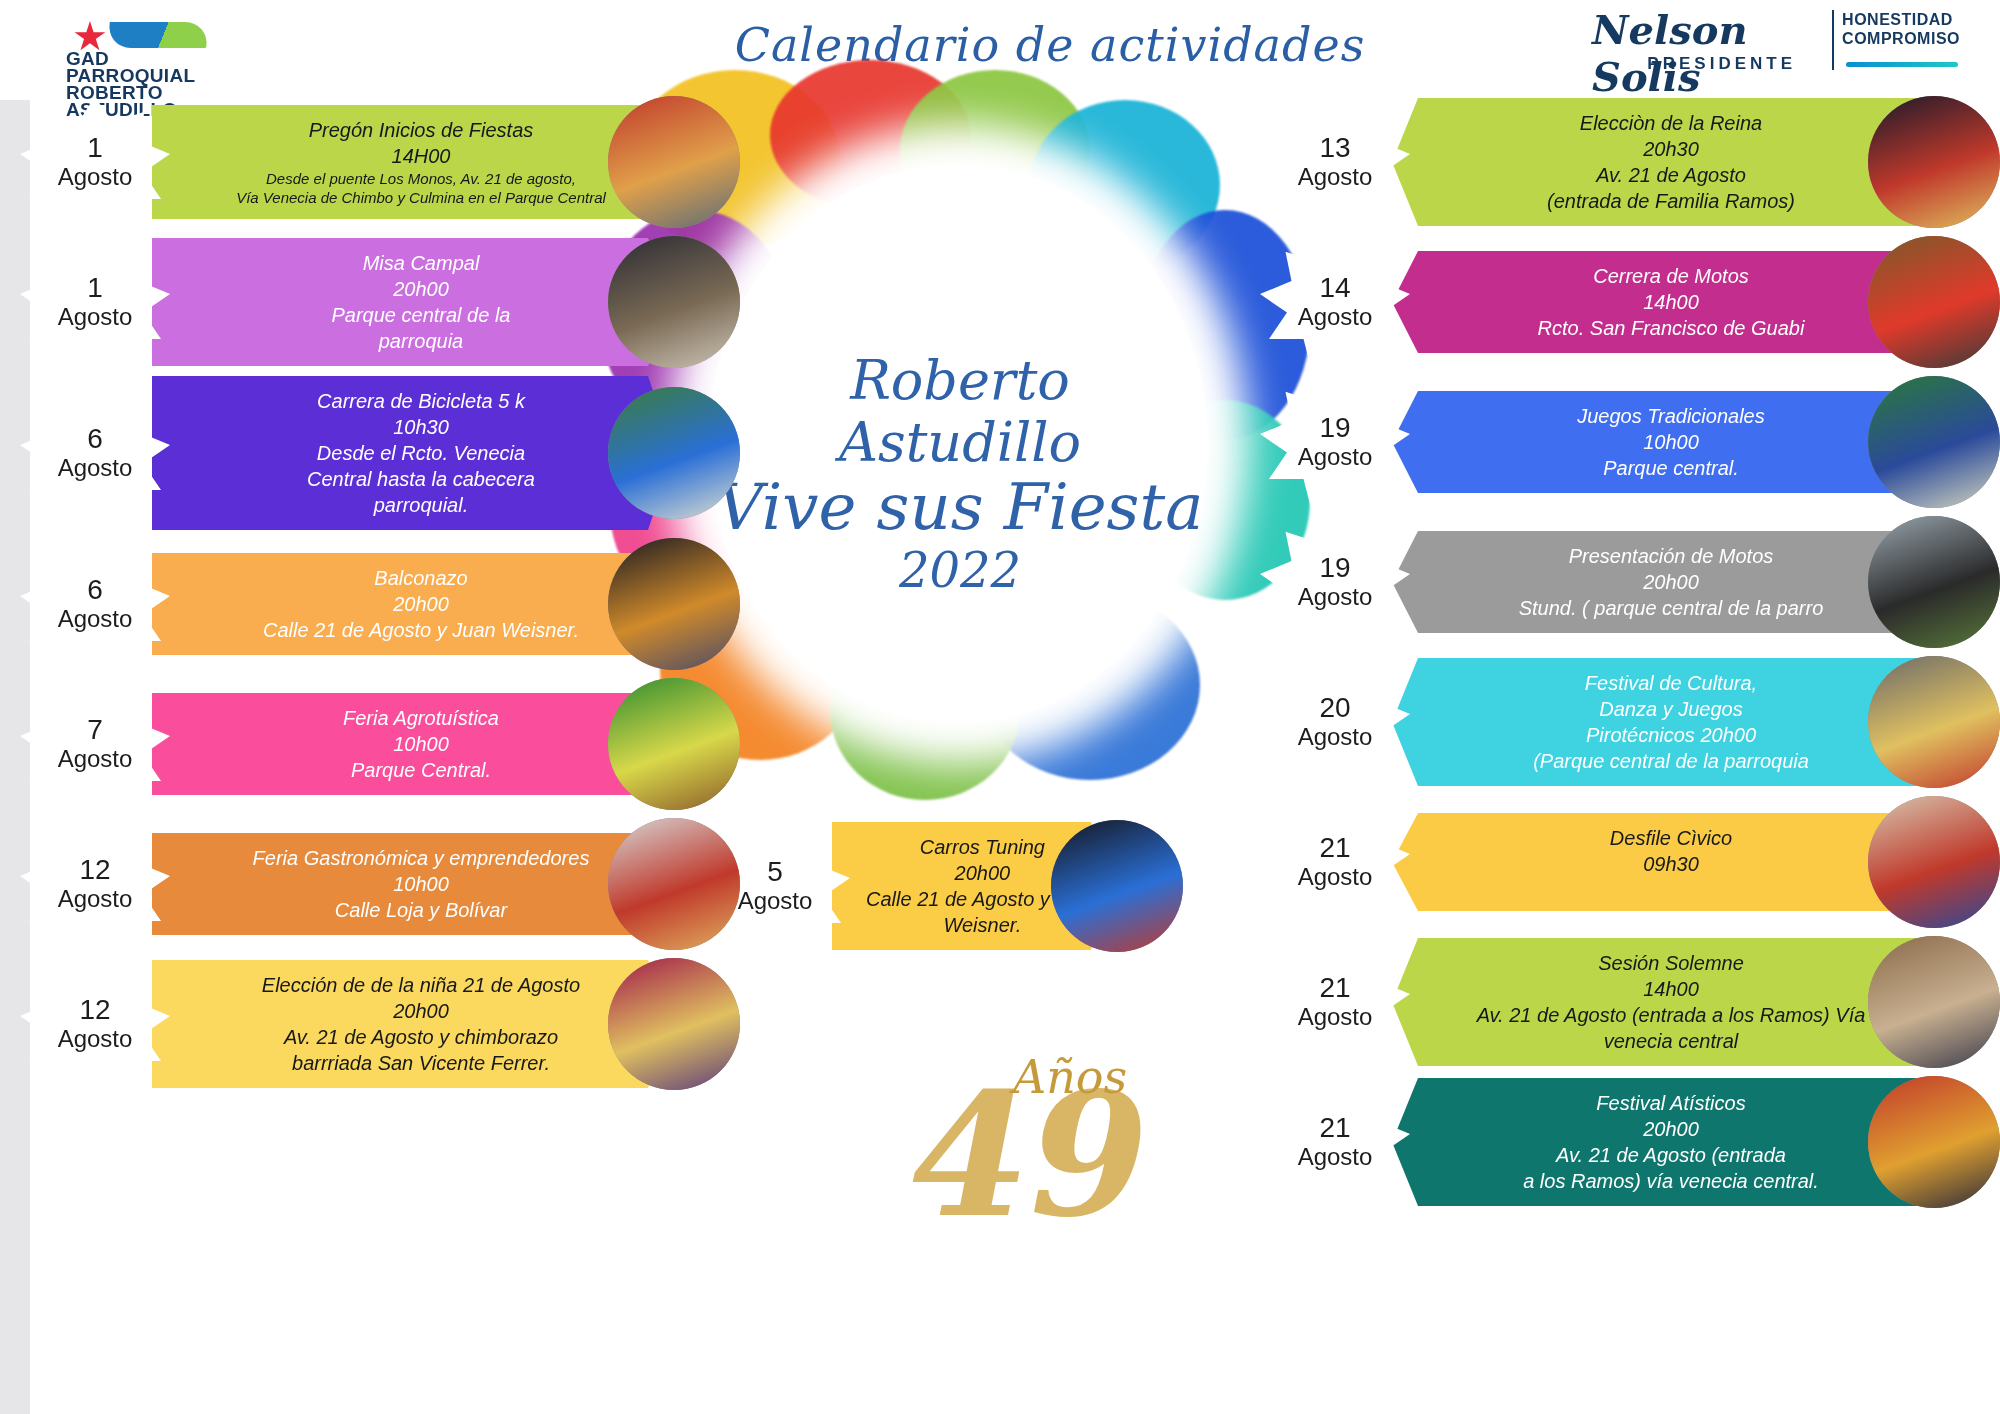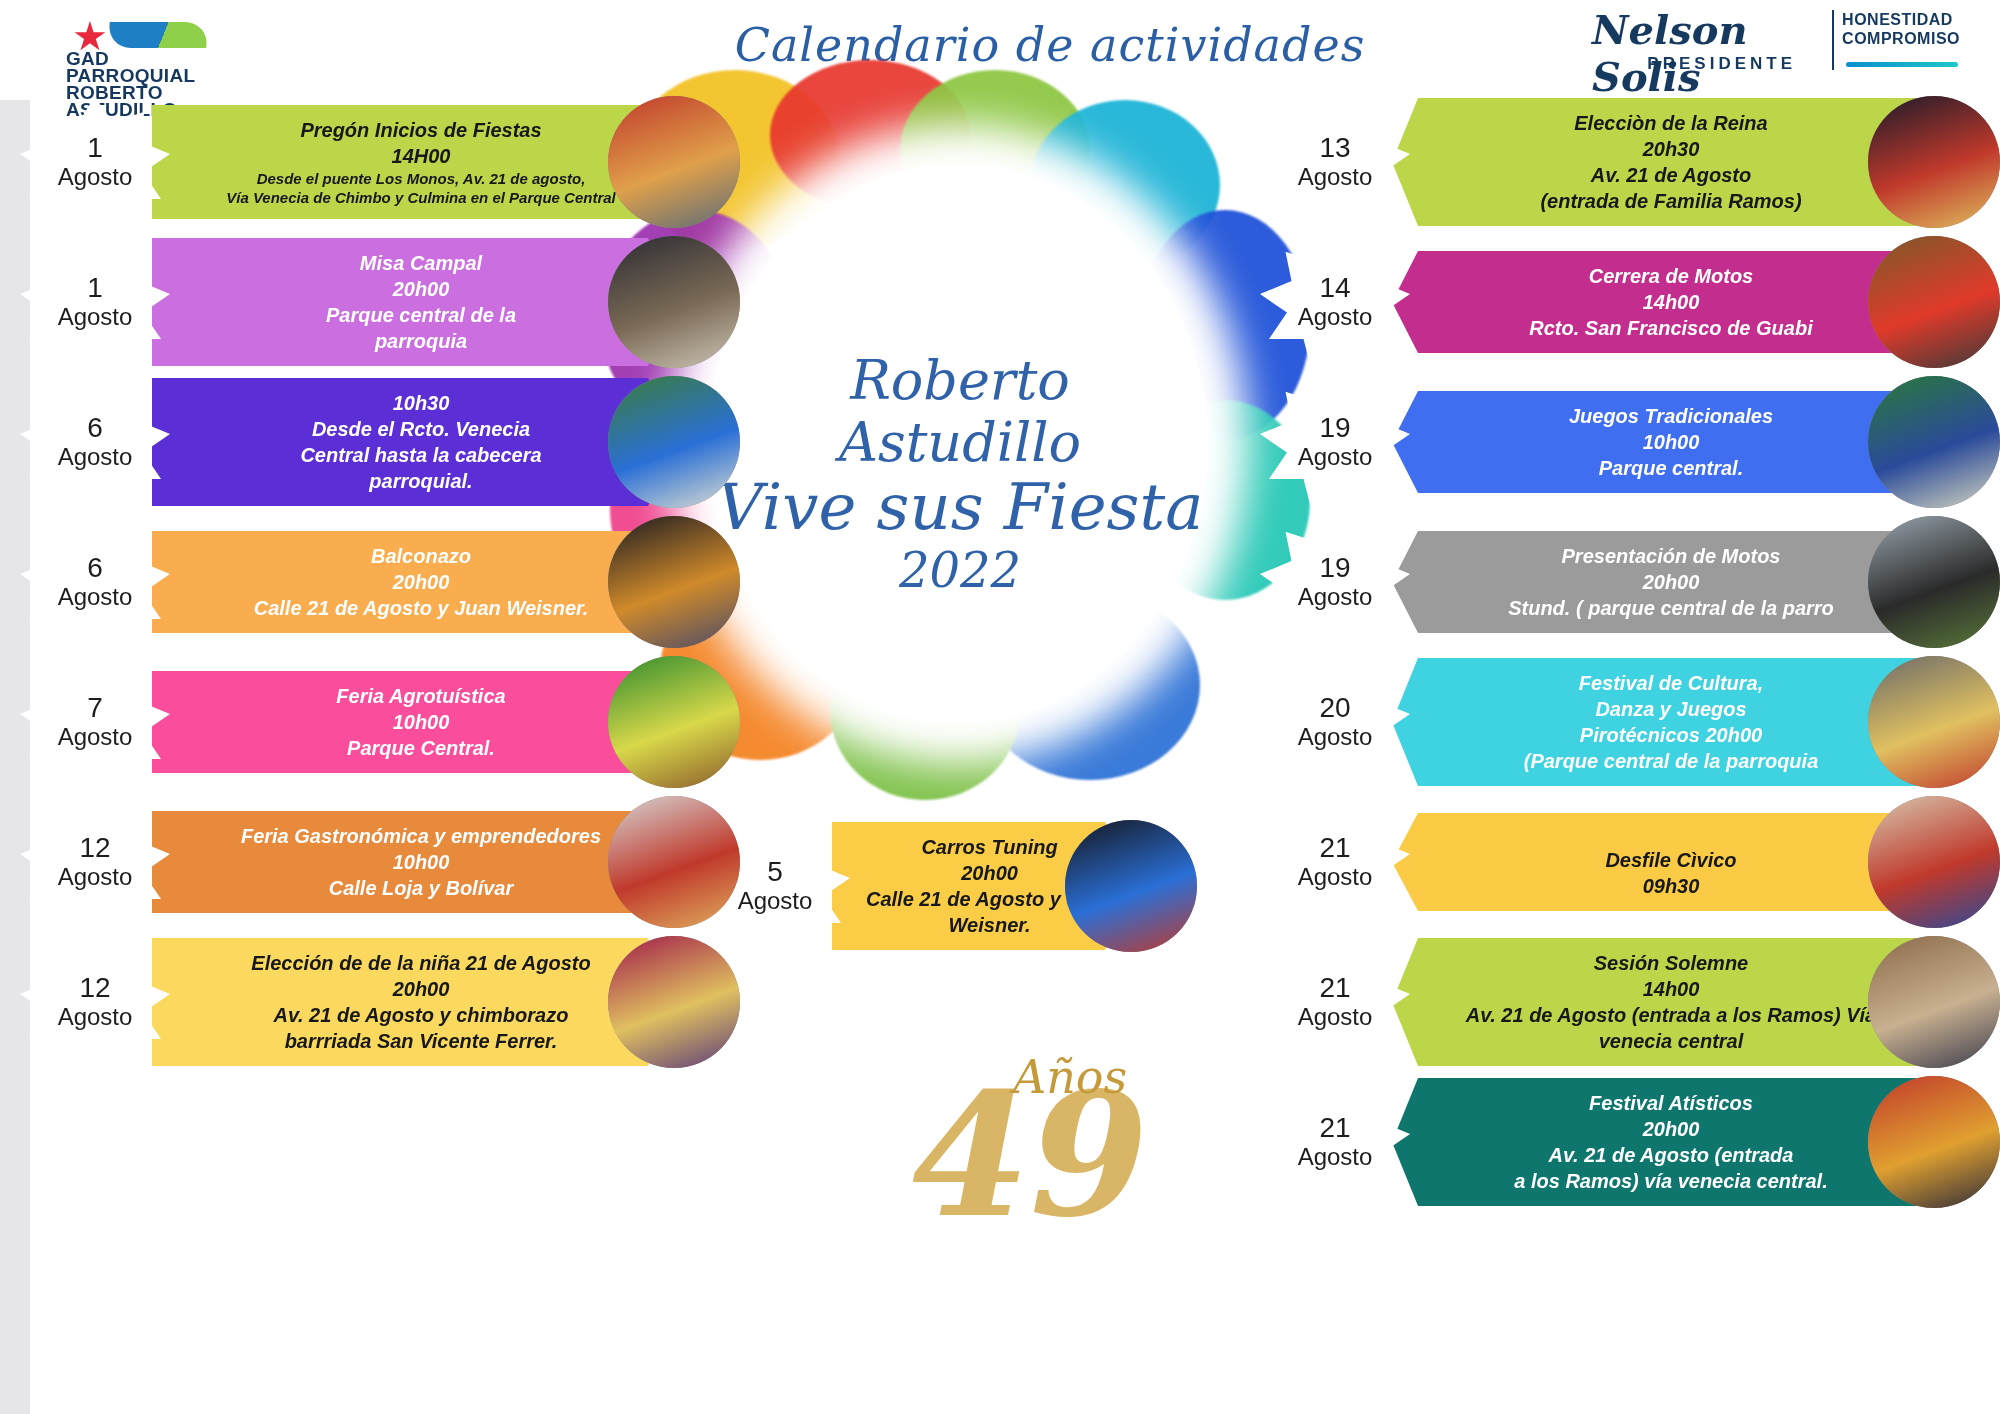--- a/index.html
+++ b/index.html
@@ -124,27 +124,26 @@
     display:flex;flex-direction:column;align-items:center;justify-content:center;
     color:#1d1d1d;
     z-index:4;
   }
   .star .d{font-size:28px;line-height:30px;font-weight:400;}
   .star .m{font-size:24px;line-height:28px;font-weight:400;}
   .banner{
     position:relative;margin-left:-18px;
     padding:12px 18px 12px 34px;
     min-height:74px;
-    display:flex;align-items:flex-end;justify-content:center;
+    display:flex;align-items:flex-start;justify-content:center;
     text-align:center;
     color:#ffffff;
     font-size:20px;line-height:26px;
     font-style:italic;
     z-index:2;
-    font-weight:bold;
   }
   .banner .txt{white-space:pre-line;width:100%;}
   .arrow-r{
     clip-path:polygon(0 0, calc(100% - 26px) 0, 100% 50%, calc(100% - 26px) 100%, 0 100%);
   }
   .arrow-l{
     clip-path:polygon(26px 0, 100% 0, 100% 100%, 26px 100%, 0 50%);
   }
   .photo{
     position:relative;width:132px;height:132px;border-radius:50%;
@@ -252,21 +251,21 @@
         <div class="photo">
           <div class="ph-in" style="background: linear-gradient(160deg, rgb(43, 43, 51) 0%, rgb(122, 106, 85) 55%, rgb(207, 198, 184) 100%);"></div>
         </div>
       </div>
       <div class="row" style="position: relative; margin-bottom: 8px;">
         <div class="star">
           <div class="d">6</div>
           <div class="m">Agosto</div>
         </div>
         <div class="banner arrow-r" style="background: rgb(92, 47, 214); color: rgb(255, 255, 255); flex: 1 1 auto;">
-          <div class="txt"><div>10h30</div><div class="">Desde el Rcto. Venecia
+          <div class="txt"><div>Carrera de Bicicleta 5 k</div><div>10h30</div><div class="">Desde el Rcto. Venecia
 Central hasta la cabecera
 parroquial.</div></div>
         </div>
         <div class="photo">
           <div class="ph-in" style="background: linear-gradient(160deg, rgb(59, 125, 59) 0%, rgb(42, 111, 214) 55%, rgb(224, 224, 208) 100%);"></div>
         </div>
       </div>
       <div class="row" style="position: relative; margin-bottom: 8px;">
         <div class="star">
           <div class="d">6</div>

